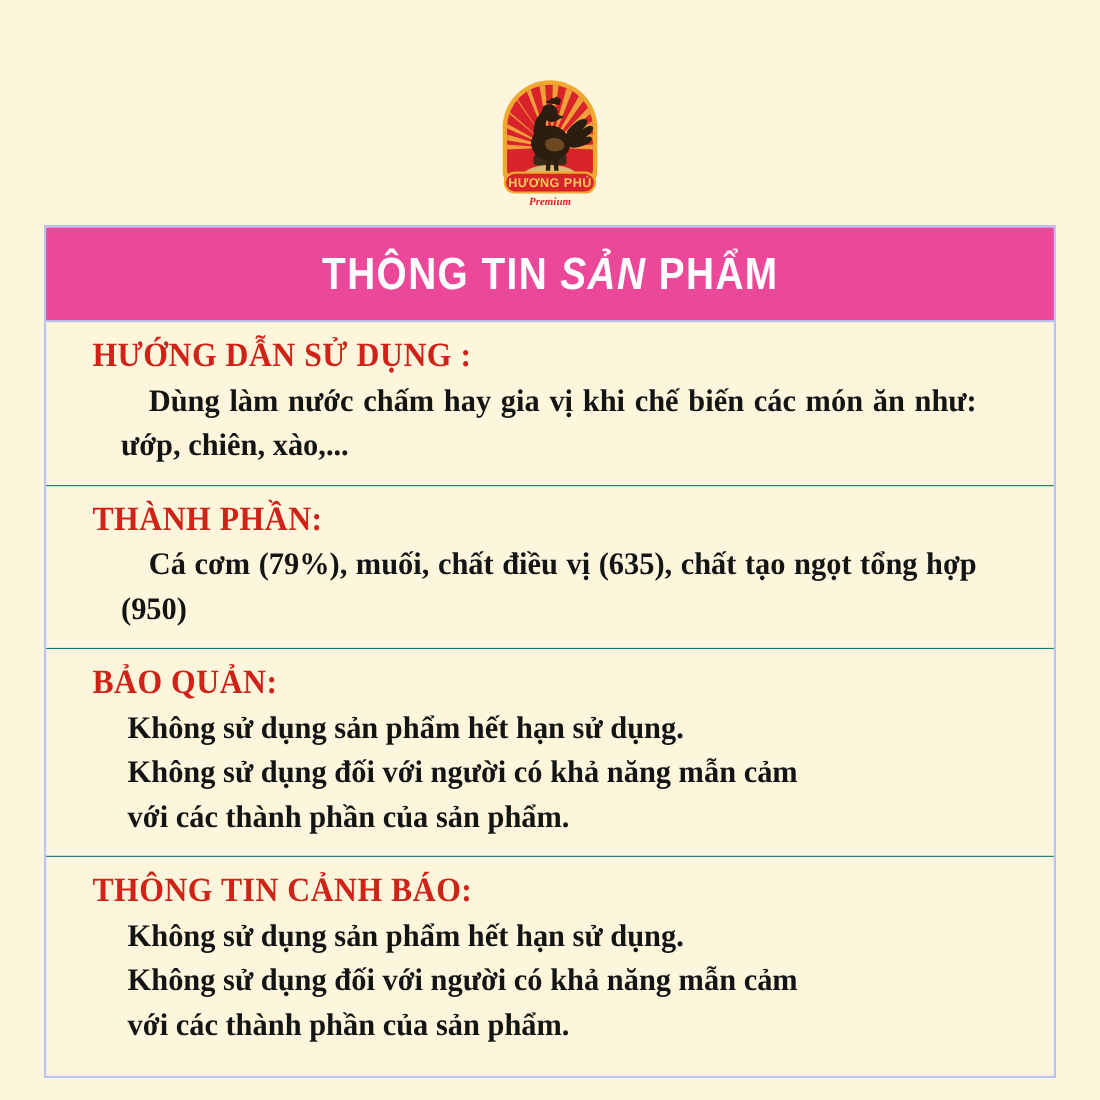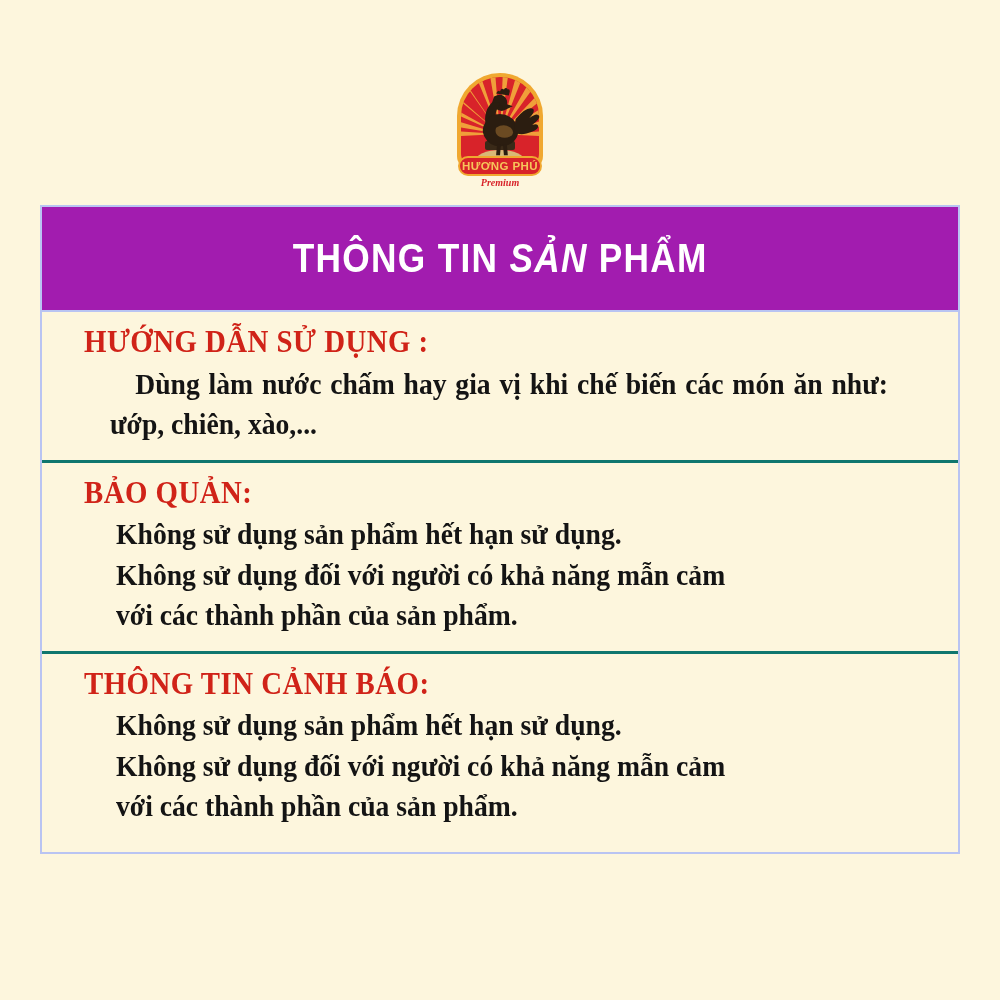--- a/index.html
+++ b/index.html
@@ -40,24 +40,24 @@
 
   
   .info-card {
     position: absolute;
     left: 40px;
     top: 205px;
     width: 920px;
     box-sizing: border-box;
   }
   .banner {
-    background: #a21caf;
+    background: #ec4899;
     border: 2px solid #b9c4f2;
     box-sizing: border-box;
-    height: 107px;
+    height: 88px;
     display: flex;
     align-items: center;
     justify-content: center;
   }
   .banner-title {
     color: #ffffff;
     font-family: "Liberation Sans", sans-serif;
     font-weight: bold;
     font-size: 41px;
     letter-spacing: 1.5px;
@@ -72,21 +72,21 @@
 
   
   .rows {
     border: 2px solid #b9c4f2;
     border-top: none;
     box-sizing: border-box;
     background: #fdf6dd;
   }
   .row {
     box-sizing: border-box;
-    border-bottom: 3px solid #0f766e;
+    border-bottom: 1px solid #0f766e;
     padding: 12px 22px 14px 22px;
   }
   .row:last-child {
     border-bottom: none;
     padding-bottom: 25px;
   }
 
   .sec-head {
     color: #d02318;
     font-family: "Liberation Serif", serif;
@@ -205,20 +205,26 @@
 
     <div class="rows">
 
       <div class="row">
         <div class="sec-head">HƯỚNG DẪN SỬ DỤNG :</div>
         <div class="sec-body indent">
           <p>Dùng làm nước chấm hay gia vị khi chế biến các món ăn như: ướp, chiên, xào,...</p>
         </div>
       </div>
 
+      <div class="row">
+        <div class="sec-head">THÀNH PHẦN:</div>
+        <div class="sec-body indent">
+          <p>Cá cơm (79%), muối, chất điều vị (635), chất tạo ngọt tổng hợp (950)</p>
+        </div>
+      </div>
 
       <div class="row">
         <div class="sec-head">BẢO QUẢN:</div>
         <div class="sec-body nojust">
           <p>Không sử dụng sản phẩm hết hạn sử dụng.</p>
           <p>Không sử dụng đối với người có khả năng mẫn cảm</p>
           <p>với các thành phần của sản phẩm.</p>
         </div>
       </div>
 

